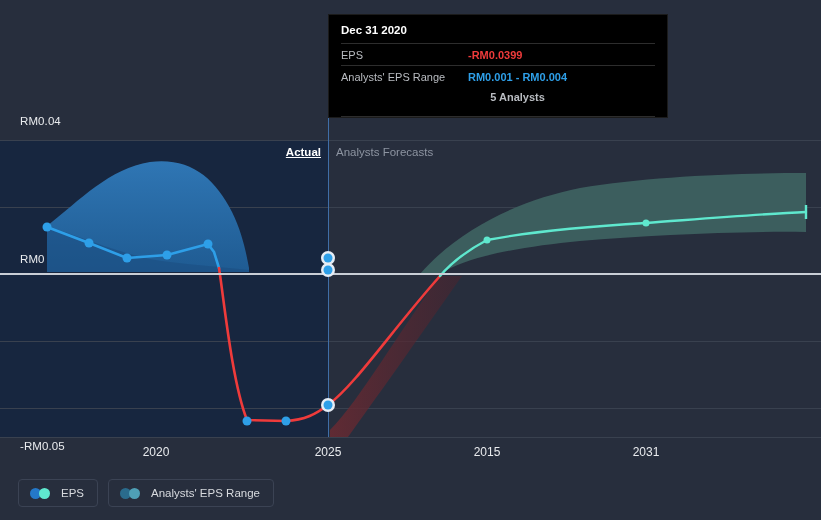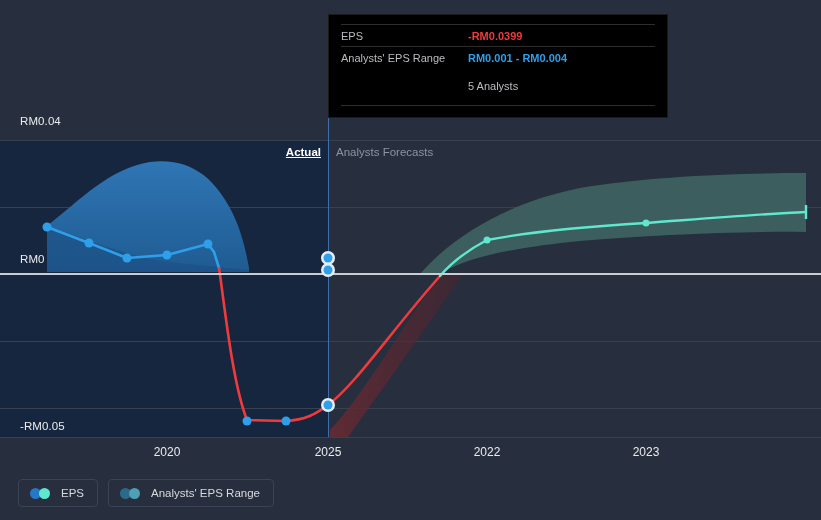--- a/index.html
+++ b/index.html
@@ -42,21 +42,21 @@
     position:absolute;left:328px;top:14px;width:340px;height:104px;
     background:#000000;border:1px solid #1b1b1b;box-sizing:border-box;
     padding:9px 12px 0 12px;
   }
   .tt-title{font-size:11.5px;font-weight:bold;color:#ffffff;padding-bottom:7px;}
   .tt-row{display:flex;align-items:flex-start;border-top:1px solid #2d2d2d;padding:5px 0 4px 0;}
   .tt-key{width:127px;flex:none;font-size:11px;color:#b9bcc1;}
   .tt-val{font-size:11px;font-weight:bold;}
   .tt-val.neg{color:#ef3b3b;}
   .tt-val.range{color:#2e9fe8;}
-  .tt-sub{font-size:11px;font-weight:normal;color:#b9bcc1;margin-top:16px;}
+  .tt-sub{font-size:11px;font-weight:bold;color:#b9bcc1;margin-top:8px;text-align:center;}
   .tt-foot{border-top:1px solid #2d2d2d;margin-top:9px;}
 
   
   .legend{position:absolute;left:18px;top:479px;display:flex;gap:10px;}
   .lg{display:flex;align-items:center;gap:9px;border:1px solid #3b4354;border-radius:4px;
       padding:7px 13px 7px 11px;background:#272e3d;}
   .lg-label{font-size:11.5px;color:#d7dade;white-space:nowrap;}
   .swatch{position:relative;width:22px;height:11px;flex:none;}
   .swatch i{position:absolute;top:0;width:11px;height:11px;border-radius:50%;display:block;}
   .swatch i.a{left:0;}
@@ -129,29 +129,30 @@
     <div class="dot sel" style="left:328px;top:270px"></div>
 
     <div class="dot fc" style="left:487px;top:240px"></div>
     <div class="dot fc" style="left:646px;top:223px"></div>
 
     <div class="phase actual">Actual</div>
     <div class="phase forecast">Analysts Forecasts</div>
 
     <div class="ylabel" style="top:115px">RM0.04</div>
     <div class="ylabel" style="top:253px">RM0</div>
-    <div class="ylabel" style="top:420px">-RM0.05</div>
+    <div class="ylabel" style="top:440px">-RM0.05</div>
   </div>
 
-  <div class="xlabel" style="left:167px">2020</div>
+  <div class="xlabel" style="left:156px">2020</div>
   <div class="xlabel" style="left:328px">2025</div>
-  <div class="xlabel" style="left:487px">2022</div>
-  <div class="xlabel" style="left:646px">2023</div>
+  <div class="xlabel" style="left:487px">2015</div>
+  <div class="xlabel" style="left:646px">2031</div>
 
   <div class="tooltip">
+    <div class="tt-title">Dec 31 2020</div>
 
     <div class="tt-row">
       <div class="tt-key">EPS</div>
       <div class="tt-val neg">-RM0.0399</div>
     </div>
 
     <div class="tt-row">
       <div class="tt-key">Analysts' EPS Range</div>
       <div>
         <div class="tt-val range">RM0.001 - RM0.004</div>

